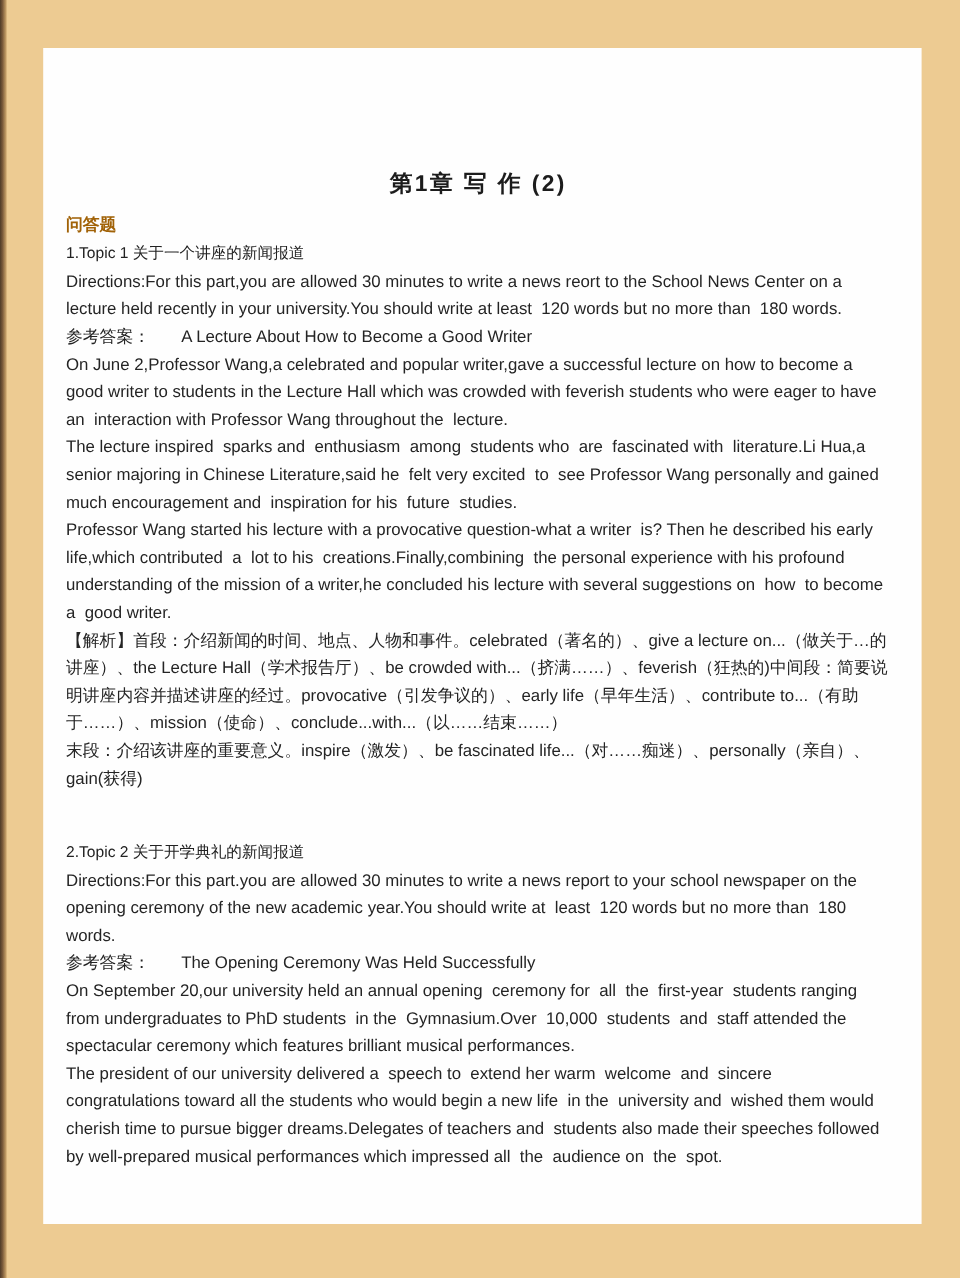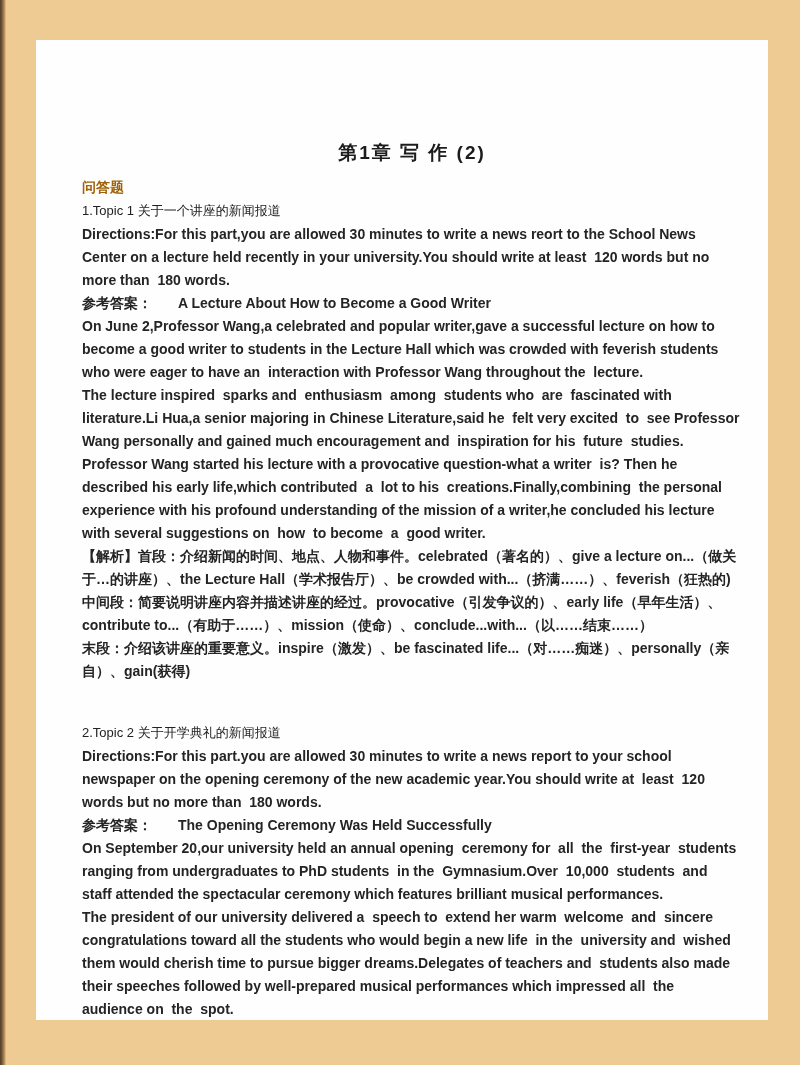--- a/index.html
+++ b/index.html
@@ -28,21 +28,21 @@
     background: linear-gradient(to right, #4f3b27 0%, #7a5a3a 35%, #c09a63 80%, #edcb92 100%);
   }
   .page {
     position: absolute;
     left: 36px;
     top: 40px;
     width: 732px;
     height: 980px;
     background: #fefefe;
     box-sizing: border-box;
-    padding: 100px 26px 0 46px;
+    padding: 100px 26px 0 19px;
   }
   .title {
     margin: 0 0 10px 0;
     font-size: 19px;
     font-weight: 700;
     text-align: center;
     letter-spacing: 2px;
     color: #1c1c1c;
   }
   .section-label {
@@ -54,21 +54,20 @@
   .topic-heading {
     font-size: 13px;
     line-height: 24px;
   }
   .para {
     margin: 0;
     font-size: 14px;
     line-height: 23px;
     white-space: pre-wrap;
     color: #242424;
-    font-weight: bold;
   }
   .answer-title {
     margin-left: 26px;
   }
   .topic-gap {
     height: 38px;
   }
 </style>
 </head>
 <body>

